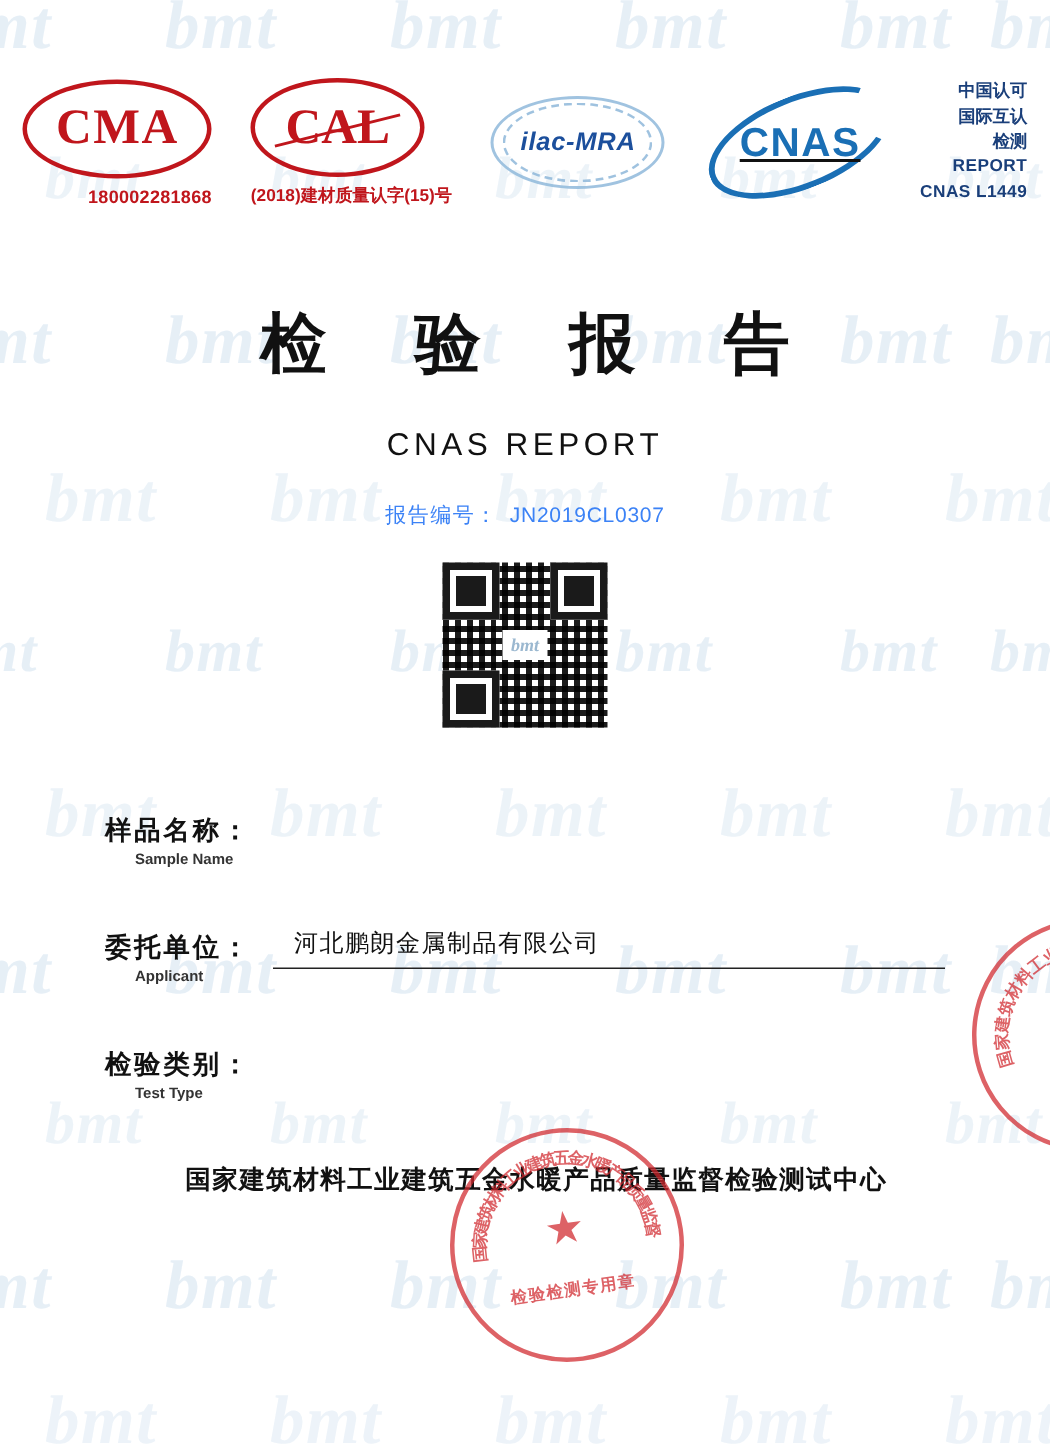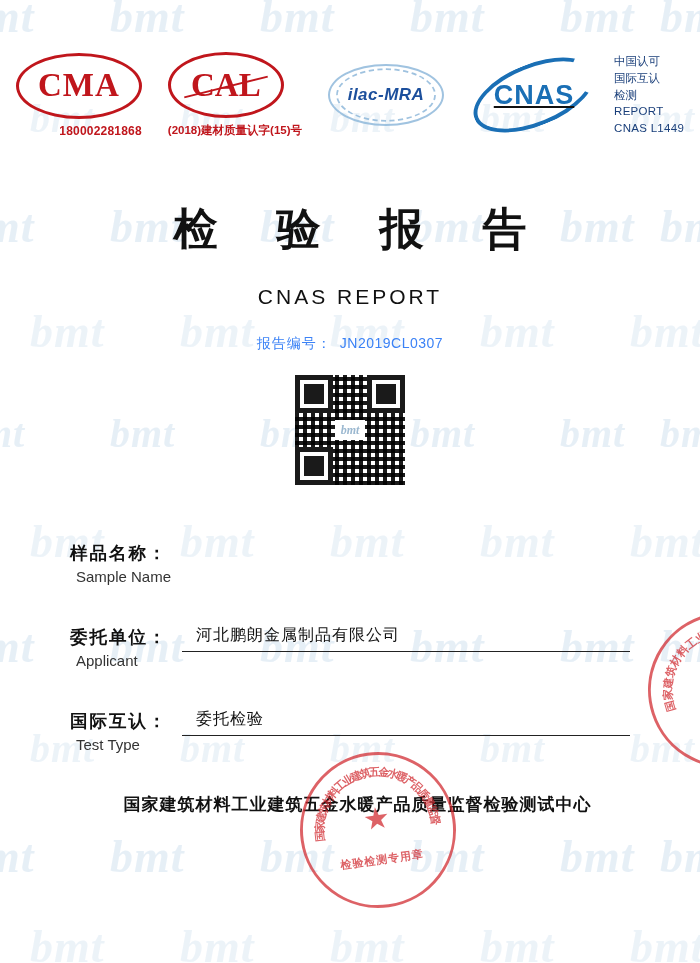--- a/index.html
+++ b/index.html
@@ -140,22 +140,22 @@
     font-weight: 700;
     color: #1a6fb5;
     letter-spacing: 1px;
   }
 
   
   .cnas-side {
     font-size: 11.5px;
     line-height: 1.45;
     color: #1a3f7a;
-    font-weight: 400;
-    text-align: left;
+    font-weight: 700;
+    text-align: right;
     margin-left: -10px;
   }
   .cnas-side .en { letter-spacing: .3px; }
 
   
   .doc-title {
     position: relative;
     z-index: 2;
     text-align: center;
     margin-top: 62px;
@@ -251,24 +251,25 @@
   .field-label .cn {
     display: block;
     font-size: 17.5px;
     font-weight: 700;
     letter-spacing: 2px;
     color: #111;
     white-space: nowrap;
   }
   .field-label .en {
     display: block;
-    font-size: 15px;
+    font-size: 10px;
     color: #333;
     margin-top: 3px;
-    margin-left: 6px;
+    margin-left: 20px;
+    font-weight: bold;
   }
   .field-value {
     flex: 1;
     border-bottom: 1px solid #222;
     padding: 0 0 4px 14px;
     font-size: 16px;
     color: #111;
     letter-spacing: 1px;
     min-height: 22px;
   }
@@ -475,24 +476,23 @@
   <div class="field-row">
     <div class="field-label">
       <span class="cn">委托单位：</span>
       <span class="en">Applicant</span>
     </div>
     <div class="field-value">河北鹏朗金属制品有限公司</div>
   </div>
 
   <div class="field-row">
     <div class="field-label">
-      <span class="cn">国际互认：</span>
+      <span class="cn">检验类别：</span>
       <span class="en">Test Type</span>
     </div>
-    <div class="field-value">委托检验</div>
   </div>
 
 </div>
 
 <div class="footer">
   <div class="footer-cn">国家建筑材料工业建筑五金水暖产品质量监督检验测试中心</div>
 </div>
 
 <div class="stamp" id="stamp-main">
   <div class="ring-text">

